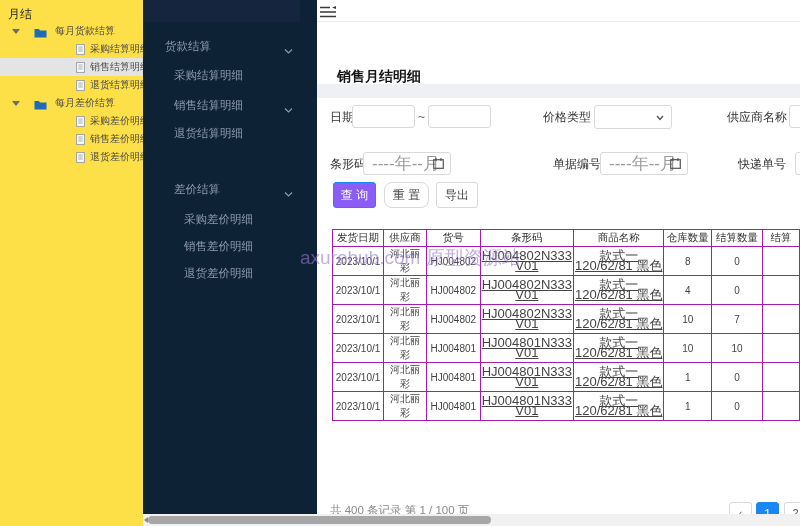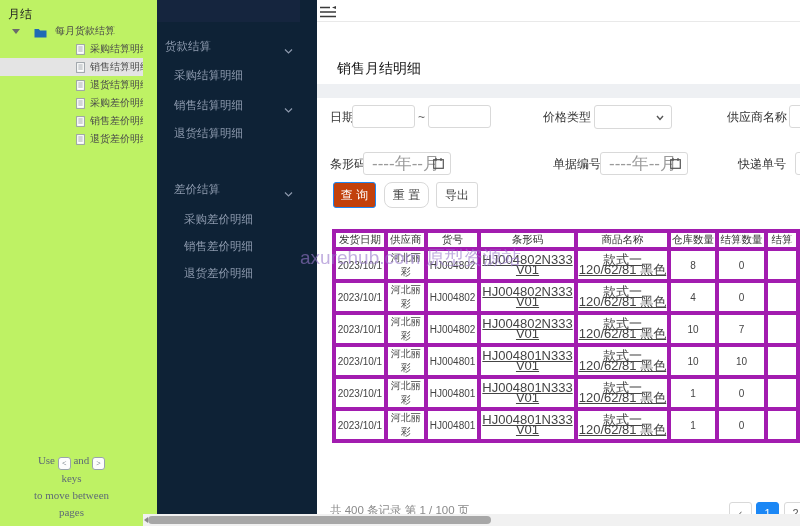--- a/index.html
+++ b/index.html
@@ -2,21 +2,21 @@
 <html><head>
 <meta charset="utf-8">
 <style>
   * { margin:0; padding:0; box-sizing:border-box; }
   html,body { width:800px; height:526px; }
   body {
     position:relative; overflow:hidden; background:#fff;
     font-family:"Liberation Sans","DejaVu Sans",sans-serif; color:#333;
   }
   
-  #sitemap { position:absolute; left:0; top:0; width:157px; height:526px; background:#bef264; z-index:2; }
+  #sitemap { position:absolute; left:0; top:0; width:143px; height:526px; background:#fde047; z-index:2; }
   .sm-title { position:absolute; left:8px; top:6px; font-size:12px; color:#222; }
   #tree { position:absolute; left:0; top:22px; width:143px; }
   .tree-row { position:relative; height:18px; line-height:18px; font-size:10px; color:#4a4a4a; white-space:nowrap; overflow:hidden; cursor:default; }
   .tree-row.selected { background:#e4e4e4; }
   .tree-caret { position:absolute; left:12px; top:7px; width:0; height:0;
     border-left:4px solid transparent; border-right:4px solid transparent; border-top:5px solid #6b6b6b; }
   .tree-folder-icon { position:absolute; left:34px; top:4px; }
   .tree-doc-icon { position:absolute; left:76px; top:3px; }
   .tree-label-folder { position:absolute; left:55px;font-family:Liberation Serif, serif; }
   .tree-label-page { position:absolute; left:90px; }
@@ -27,36 +27,36 @@
   
   #darknav { position:absolute; left:140px; top:0; width:177px; height:526px; background:#0e2236; z-index:1; }
   #nav-header { position:absolute; left:0; top:0; width:160px; height:22px; background:#15253e; }
   .nav-item { position:absolute; left:0; width:177px; height:18px; line-height:18px;
     font-size:11.5px; color:#8d9aae; white-space:nowrap; cursor:pointer; }
   .nav-item .chev { position:absolute; left:144px; top:5px; }
   
   #main { position:absolute; left:317px; top:0; width:483px; height:526px; background:#fff; overflow:hidden; }
   #topbar { position:absolute; left:0; top:0; width:483px; height:22px; background:#fff; border-bottom:1px solid #e9e9e9; }
   #fold-icon { position:absolute; left:3px; top:4px; cursor:pointer; }
-  #page-title { position:absolute; left:20px; top:60px; font-size:14px; font-weight:normal; color:#141414; }
+  #page-title { position:absolute; left:20px; top:68px; font-size:14px; font-weight:bold; color:#141414; }
   #gray-band { position:absolute; left:0; top:84px; width:483px; height:14px; background:#eef0f3; }
   .f-label { position:absolute; font-size:12px; color:#333; line-height:24px; white-space:nowrap; }
   .f-input { position:absolute; height:23px; background:#fff; border:1px solid #d9d9d9; border-radius:3px; }
   .f-row1 { top:105px; } .f-row2 { top:152px; }
   .tilde { position:absolute; left:101px; top:105px; line-height:24px; font-size:12px; color:#666; }
   .month-input { font-size:17px; color:#9a9a9a; line-height:21px; padding-left:8px; white-space:nowrap; }
   .month-input svg { position:absolute; right:6px; top:5px; }
   .f-select svg { position:absolute; right:7px; top:9px; }
   .btn { position:absolute; top:182px; height:26px; border-radius:3px; font-size:12px; text-align:center;
     line-height:24px; cursor:pointer; white-space:nowrap; }
-  .btn-primary { background:#c2410c; border:1px solid #1b87f5; color:#fff; }
+  .btn-primary { background:#8b5cf6; border:1px solid #1b87f5; color:#fff; }
   .btn-default { background:#fff; border:1px solid #d9d9d9; color:#444; }
   
   #grid { position:absolute; left:15px; top:229px; border-collapse:collapse; table-layout:fixed; }
-  #grid th, #grid td { border:4px solid #a21caf; text-align:center; vertical-align:middle; overflow:hidden; }
+  #grid th, #grid td { border:1px solid #a21caf; text-align:center; vertical-align:middle; overflow:hidden; }
   #grid th { height:17px; font-size:10.5px; font-weight:normal; color:#333; background:#fff; white-space:nowrap; }
   #grid td { height:23px; font-size:10px; color:#444; padding:0 1px; }
   #grid .ml { display:block; white-space:nowrap; line-height:10.5px; font-size:13px;text-decoration:underline; }
   .c0{width:59px}.c1{width:65px}.c2{width:65px}.c3{width:73px}.c4{width:54px}.c5{width:58px}.c6{width:67px}.c7{width:70px}
   
   #watermark { position:absolute; left:300px; top:245px; z-index:6; font-size:19px;
     color:rgba(152,120,204,0.6); white-space:nowrap; pointer-events:none; }
   
   #page-summary { position:absolute; left:13px; top:503px; font-size:11.5px; color:#8a8a8a; white-space:nowrap; }
   .pg-btn { position:absolute; top:502px; width:23px; height:23px; line-height:21px; text-align:center;
@@ -96,20 +96,27 @@
         <span class="tree-label-page">销售结算明细</span>
       </div>
       <div class="tree-row">
         <span class="tree-doc-icon"><svg width="9" height="11" viewBox="0 0 9 11">
             <rect x="0.6" y="0.6" width="7.8" height="9.8" fill="#fff" stroke="#9aa0a6" stroke-width="1"></rect>
             <path d="M2.3 3h4.4M2.3 5h4.4M2.3 7h4.4" stroke="#9aa0a6" stroke-width="0.9"></path>
           </svg></span>
         <span class="tree-label-page">退货结算明细</span>
       </div>
       <div class="tree-row">
+        <span class="tree-caret"></span>
+        <span class="tree-folder-icon"><svg width="13" height="10" viewBox="0 0 13 10">
+            <path d="M0.5 1h4.2l1.4 1.6h6.4v6.9H0.5z" fill="#1f6bb5"></path>
+          </svg></span>
+        <span class="tree-label-folder">每月差价结算</span>
+      </div>
+      <div class="tree-row">
         <span class="tree-doc-icon"><svg width="9" height="11" viewBox="0 0 9 11">
             <rect x="0.6" y="0.6" width="7.8" height="9.8" fill="#fff" stroke="#9aa0a6" stroke-width="1"></rect>
             <path d="M2.3 3h4.4M2.3 5h4.4M2.3 7h4.4" stroke="#9aa0a6" stroke-width="0.9"></path>
           </svg></span>
         <span class="tree-label-page">采购差价明细</span>
       </div>
       <div class="tree-row">
         <span class="tree-doc-icon"><svg width="9" height="11" viewBox="0 0 9 11">
             <rect x="0.6" y="0.6" width="7.8" height="9.8" fill="#fff" stroke="#9aa0a6" stroke-width="1"></rect>
             <path d="M2.3 3h4.4M2.3 5h4.4M2.3 7h4.4" stroke="#9aa0a6" stroke-width="0.9"></path>
@@ -117,31 +124,20 @@
         <span class="tree-label-page">销售差价明细</span>
       </div>
       <div class="tree-row">
         <span class="tree-doc-icon"><svg width="9" height="11" viewBox="0 0 9 11">
             <rect x="0.6" y="0.6" width="7.8" height="9.8" fill="#fff" stroke="#9aa0a6" stroke-width="1"></rect>
             <path d="M2.3 3h4.4M2.3 5h4.4M2.3 7h4.4" stroke="#9aa0a6" stroke-width="0.9"></path>
           </svg></span>
         <span class="tree-label-page">退货差价明细</span>
       </div>
     </div>
-  <div id="sm-footer">
-    <div>
-      <span>Use</span>
-      <span class="keycap">&lt;</span>
-      <span>and</span>
-      <span class="keycap">&gt;</span>
-    </div>
-    <div>keys</div>
-    <div>to move between</div>
-    <div>pages</div>
-  </div>
 </div>
 
 <div id="darknav">
   <div id="nav-header"></div>
   <div id="nav-items">
       <div class="nav-item" style="top: 37px; padding-left: 25px;"><span>货款结算</span><span class="chev"><svg width="9" height="7" viewBox="0 0 9 7">
             <path d="M1 1.5l3.5 3.5L8 1.5" stroke="#8d99ad" stroke-width="1.2" fill="none"></path>
           </svg></span></div>
       <div class="nav-item" style="top: 66px; padding-left: 34px;"><span>采购结算明细</span></div>
       <div class="nav-item" style="top: 96px; padding-left: 34px;"><span>销售结算明细</span><span class="chev"><svg width="9" height="7" viewBox="0 0 9 7">

